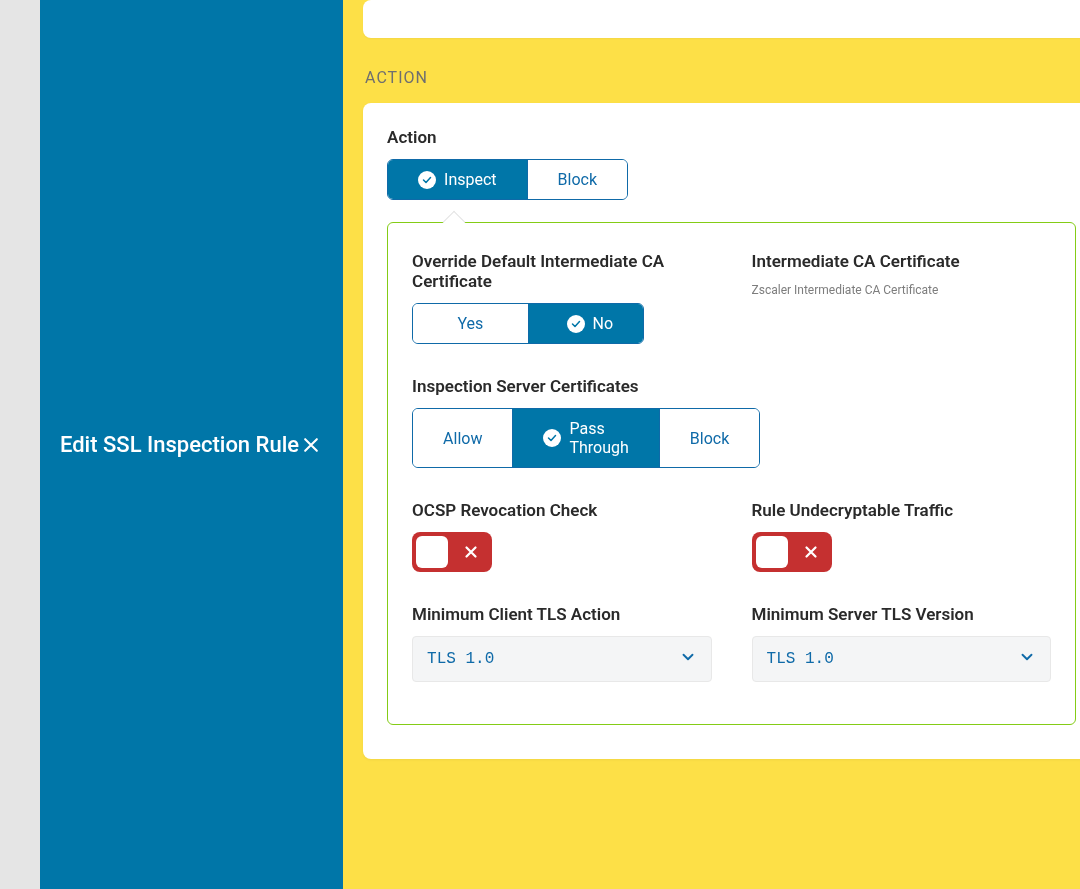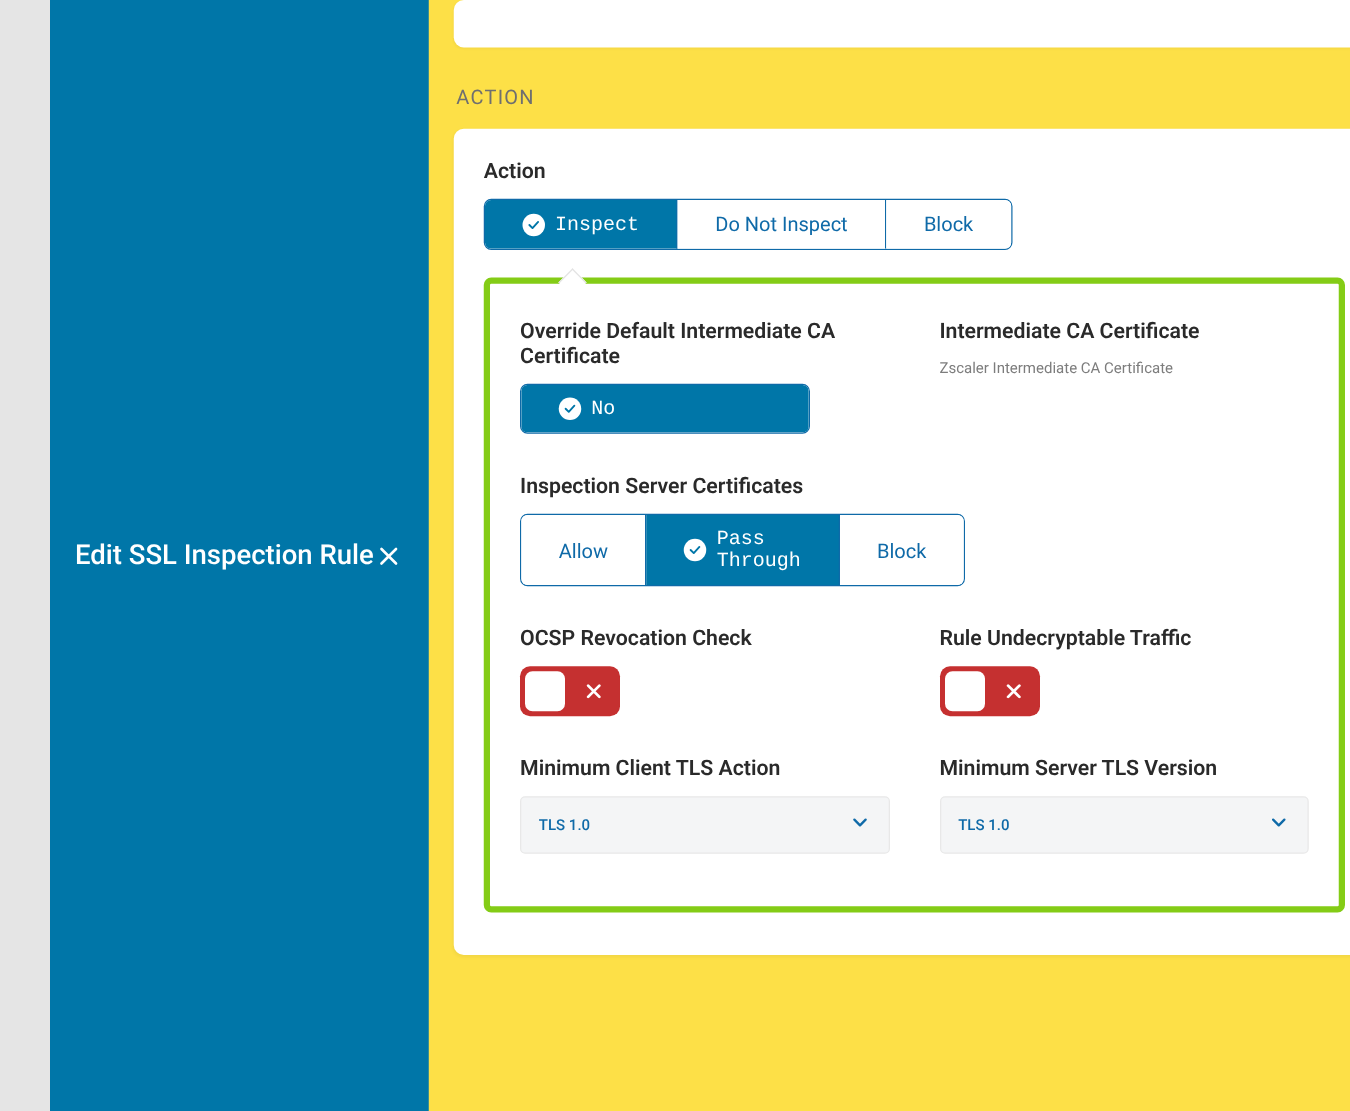--- a/index.html
+++ b/index.html
@@ -83,39 +83,38 @@
     border-right: 1.5px solid #0f6aa8;
     cursor: pointer;
     display: flex;
     align-items: center;
     gap: 8px;
   }
   .segmented .seg:last-child { border-right: none; }
   .segmented .seg.active {
     background: #0076a8;
     color: #fff;
-    font-family: Liberation Mono, monospace;
   }
   .segmented .seg .check {
     display: none;
   }
   .segmented .seg.active .check {
     display: inline-flex;
   }
   .check-circle {
     width: 18px; height: 18px;
     border-radius: 50%;
     background: #fff;
     display: inline-flex;
     align-items: center;
     justify-content: center;
   }
   .check-circle svg { width: 12px; height: 12px; }
   .inner-panel {
-    border: 5px solid #84cc16;
+    border: 1px solid #84cc16;
     border-radius: 6px;
     margin-top: 22px;
     padding: 28px 24px 10px 24px;
     position: relative;
   }
   .pointer {
     position: absolute;
     top: -9px;
     left: 58px;
     width: 16px; height: 16px;
@@ -179,22 +178,23 @@
     padding: 11px 14px;
     display: flex;
     align-items: center;
     justify-content: space-between;
     cursor: pointer;
     width: 390px;
     max-width: 100%;
   }
   .select .value {
     color: #0f6aa8;
-    font-size: 12px;
+    font-size: 16px;
     font-weight: 500;
+    font-family: Liberation Mono, monospace;
   }
   .select .chev {
     color: #0f6aa8;
   }
   .select .chev svg { width: 18px; height: 18px; }
 </style>
 </head>
 <body>
 
 <div class="dialog">
@@ -221,36 +221,36 @@
               <span class="check-circle">
                 <svg viewBox="0 0 24 24">
                   <path d="M5 12 L10 17 L19 7" stroke="#0076a8" stroke-width="3" fill="none" stroke-linecap="round" stroke-linejoin="round"></path>
                 </svg>
               </span>
             </span>
           <span>Inspect</span>
         </div>
         <div class="seg">
 
-          <span>Do Not Inspect</span>
-        </div>
-        <div class="seg">
-
           <span>Block</span>
         </div>
       </div>
 
       <div class="inner-panel">
         <div class="pointer"></div>
 
         <div class="row">
           <div class="col">
             <div class="field-label">Override Default Intermediate CA Certificate</div>
             <div class="segmented" style="width:232px">
-              <div class="seg active" style="flex:1;justify-content:flex-start">
+              <div class="seg" style="flex:1;justify-content:center">
+
+                <span>Yes</span>
+              </div>
+              <div class="seg active" style="flex:1;justify-content:flex-end">
                 <span class="check">
                     <span class="check-circle">
                       <svg viewBox="0 0 24 24">
                         <path d="M5 12 L10 17 L19 7" stroke="#0076a8" stroke-width="3" fill="none" stroke-linecap="round" stroke-linejoin="round"></path>
                       </svg>
                     </span>
                   </span>
                 <span>No</span>
               </div>
             </div>

